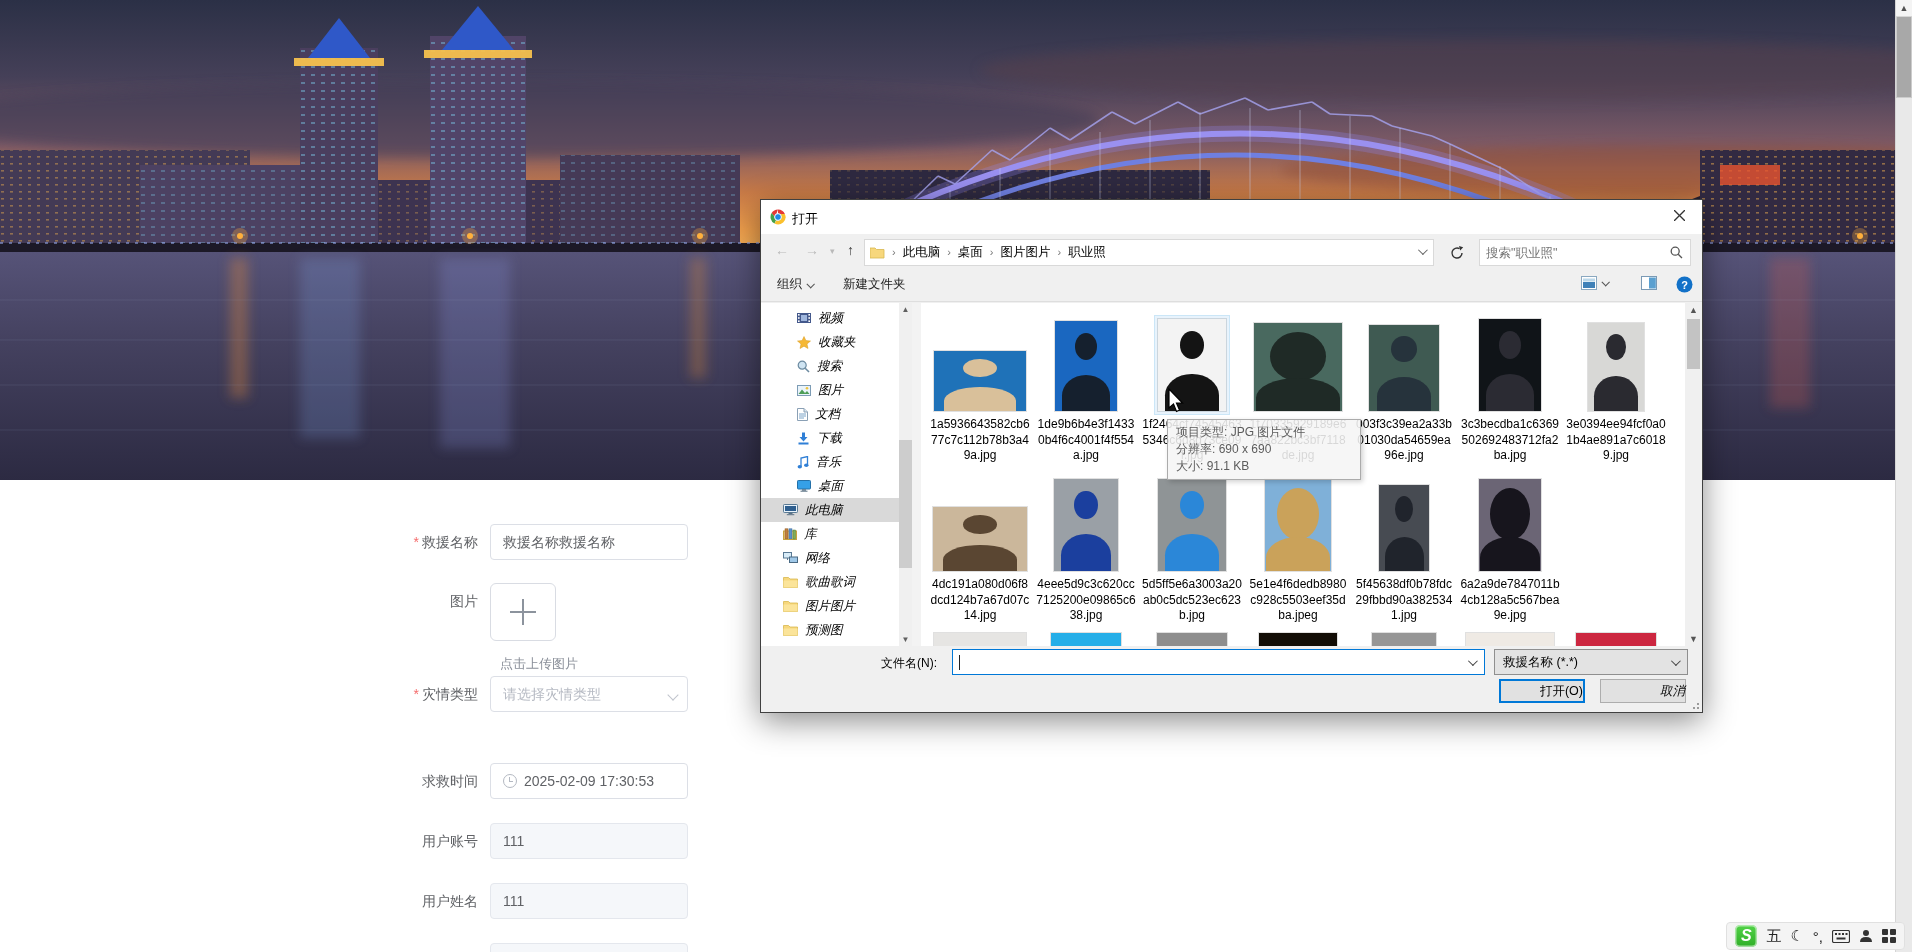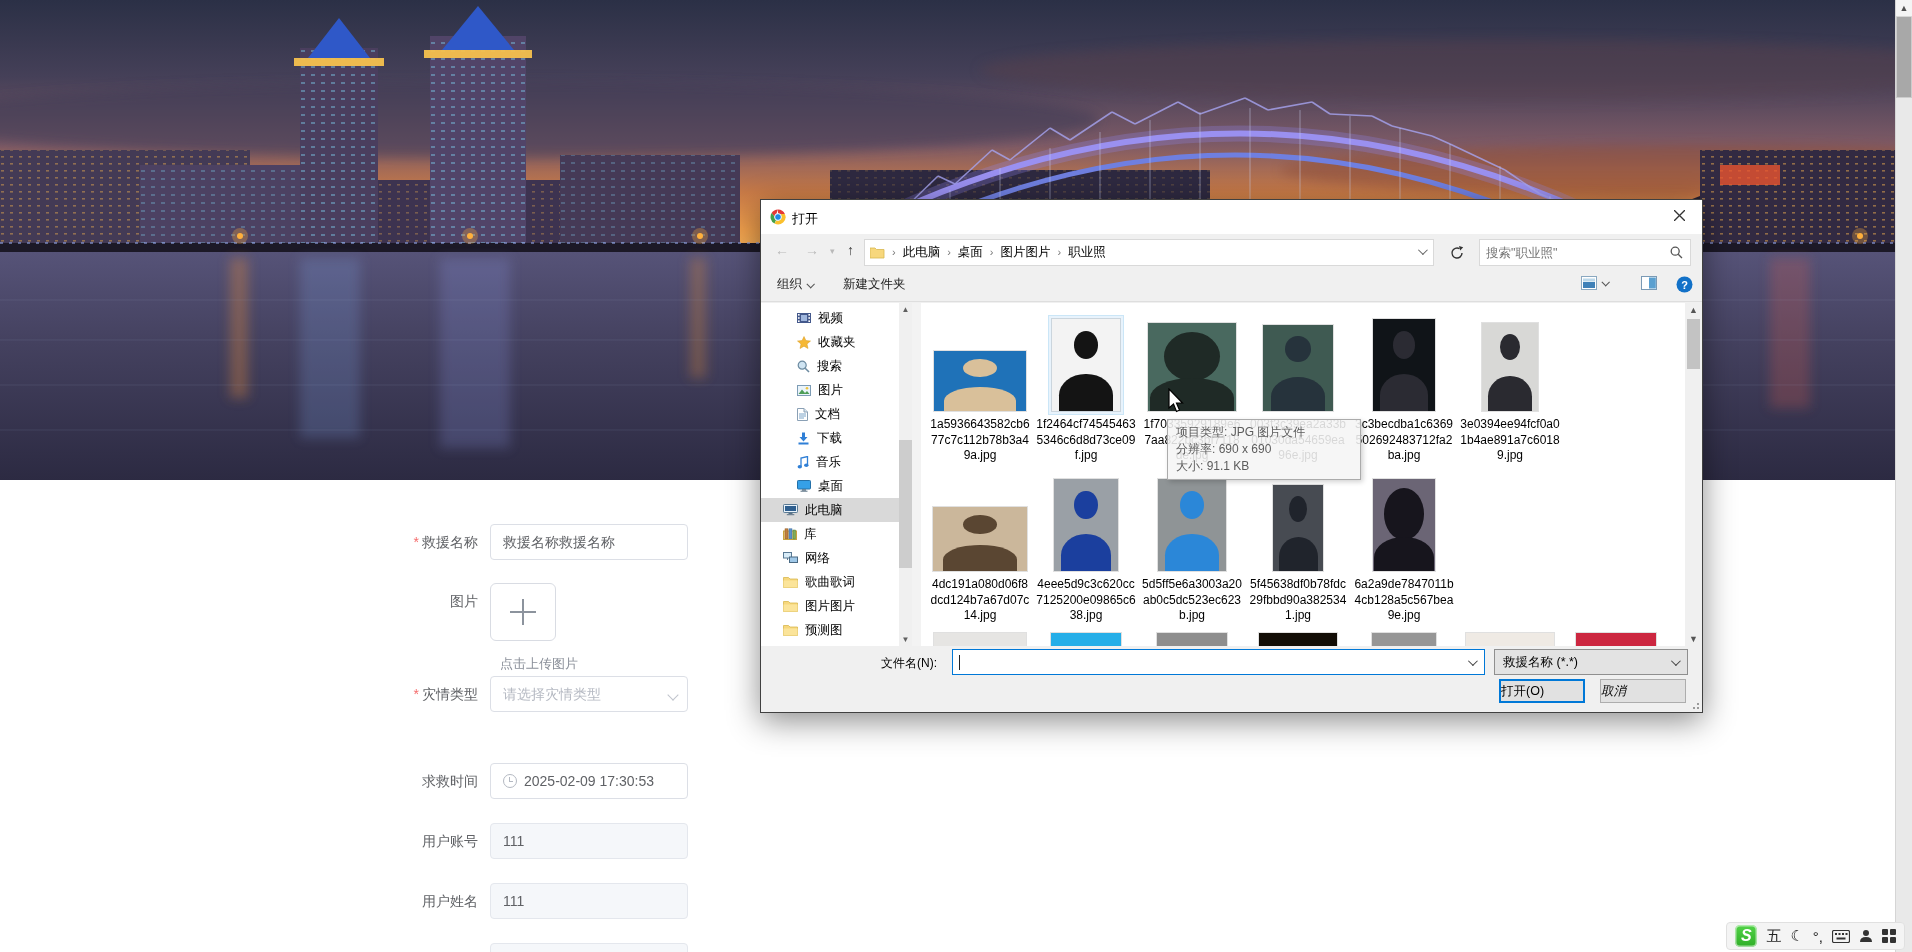--- a/index.html
+++ b/index.html
@@ -65,21 +65,21 @@
   #searchbox input { flex:1; border:0; outline:0; font-size:12.5px; color:#444; padding:0 6px;
     font-family:"Liberation Sans",sans-serif; background:transparent; }
   
   #dlg-toolbar { position:absolute; left:0; top:68px; right:0; height:34px;
     border-bottom:1px solid #dedede; }
   .tbtn { position:absolute; top:8px; font-size:12.5px; color:#222; display:flex; align-items:center; gap:5px; }
   .tbtn .dchev { width:6px; height:6px; border-right:1.2px solid #555; border-bottom:1.2px solid #555;
     transform:rotate(45deg) translateY(-1px); }
   
   #dlg-content { position:absolute; left:0; top:103px; right:0; bottom:66px; background:#fff; overflow:hidden; }
-  #nav-pane { position:absolute; left:0; top:0; width:138px; bottom:0; background:#fff; padding-top:3px; }
+  #nav-pane { position:absolute; left:0; top:0; width:138px; bottom:0; background:#fff; padding-top:3px;font-style:italic; }
   .nav-item { height:24px; display:flex; align-items:center; gap:7px; padding-left:22px;
     font-size:12.5px; white-space:nowrap; }
   .nav-item.child { padding-left:36px; }
   .nav-item.selected { background:#d9d9d9; }
   #nav-scroll { position:absolute; left:138px; top:0; width:13px; bottom:0; background:#f0f0f0; }
   #nav-scroll .sthumb { position:absolute; left:0; width:13px; top:137px; height:128px; background:#cdcdcd; }
   #nav-scroll .sarr { position:absolute; left:0; width:13px; height:13px; color:#606060; font-size:8px;
     text-align:center; line-height:13px; }
   #pane-divider { position:absolute; left:151px; top:0; width:9px; bottom:0; background:#f3f3f3; }
   #file-area { position:absolute; left:160px; top:0; right:17px; bottom:0; overflow:hidden; }
@@ -105,21 +105,21 @@
   #fname-input input { flex:1; border:0; outline:0; height:100%; padding:0 5px; font-size:12.5px;
     font-family:"Liberation Sans",sans-serif; caret-color:#000; }
   #fname-input .caret { position:absolute; left:6px; top:5px; width:1px; height:15px; background:#222; }
   #fname-input .ichev { position:absolute; right:9px; top:9px; width:7px; height:7px;
     border-right:1.3px solid #444; border-bottom:1.3px solid #444; transform:rotate(45deg) translateY(-2px); }
   #filter-combo { position:absolute; left:733px; top:3px; width:194px; height:26px; background:#e3e3e3;
     border:1px solid #8f8f8f; font-size:12.5px; line-height:24px; padding:0 8px; }
   #filter-combo .ichev { position:absolute; right:9px; top:9px; width:7px; height:7px;
     border-right:1.3px solid #444; border-bottom:1.3px solid #444; transform:rotate(45deg) translateY(-2px); }
   .dlg-btn { position:absolute; top:33px; height:24px; background:#e1e1e1; border:1px solid #adadad;
-    font-size:12.5px; text-align:left; line-height:22px; }
+    font-size:12.5px; text-align:right; line-height:22px; }
   #btn-open { left:738px; width:86px; border:2px solid #0078d7; line-height:20px; }
   #btn-cancel { left:839px; width:86px;font-style:italic; }
   #grip { position:absolute; right:3px; bottom:3px; width:8px; height:8px; }
   #grip i { position:absolute; width:2px; height:2px; background:#9a9a9a; }
 
   
   #tooltip { position:absolute; left:1167px; top:419px; width:194px; background:rgba(245,245,245,.88);
     border:1px solid #ababab; box-shadow:2px 2px 5px rgba(0,0,0,.18); padding:4px 8px;
     font-size:12px; color:#5c5c5c; line-height:17px; z-index:40; }
 
@@ -572,20 +572,31 @@
                 <div class="thumb" style="width: 92px; height: 60px; background: rgb(31, 114, 184);">
                   <div class="head" style="background: rgb(217, 192, 154); width: 36%; height: 18px; left: 32%; top: 13%;"></div>
                   <div class="torso" style="background: rgb(217, 192, 154); width: 78%; height: 46%; left: 11%; bottom: -6%;"></div>
                 </div>
               </div>
             </div>
             <div class="fname">1a5936643582cb677c7c112b78b3a49a.jpg</div>
           </div>
           <div class="file-item">
             <div class="thumb-zone">
+              <div class="thumb-box">
+                <div class="thumb" style="width: 62px; height: 90px; background: rgb(26, 103, 192);">
+                  <div class="head" style="background: rgb(21, 32, 46); width: 36%; height: 27px; left: 32%; top: 13%;"></div>
+                  <div class="torso" style="background: rgb(21, 32, 46); width: 78%; height: 46%; left: 11%; bottom: -6%;"></div>
+                </div>
+              </div>
+            </div>
+            <div class="fname">1de9b6b4e3f14330b4f6c4001f4f554a.jpg</div>
+          </div>
+          <div class="file-item">
+            <div class="thumb-zone">
               <div class="thumb-box hovered">
                 <div class="thumb" style="width: 68px; height: 92px; background: rgb(243, 243, 243);">
                   <div class="head" style="background: rgb(20, 20, 20); width: 36%; height: 28px; left: 32%; top: 13%;"></div>
                   <div class="torso" style="background: rgb(20, 20, 20); width: 78%; height: 46%; left: 11%; bottom: -6%;"></div>
                 </div>
               </div>
             </div>
             <div class="fname">1f2464cf745454635346c6d8d73ce09f.jpg</div>
           </div>
           <div class="file-item">
@@ -659,20 +670,31 @@
           <div class="file-item">
             <div class="thumb-zone">
               <div class="thumb-box">
                 <div class="thumb" style="width: 68px; height: 92px; background: rgb(143, 148, 150);">
                   <div class="head" style="background: rgb(43, 135, 216); width: 36%; height: 28px; left: 32%; top: 13%;"></div>
                   <div class="torso" style="background: rgb(43, 135, 216); width: 78%; height: 46%; left: 11%; bottom: -6%;"></div>
                 </div>
               </div>
             </div>
             <div class="fname">5d5ff5e6a3003a20ab0c5dc523ec623b.jpg</div>
+          </div>
+          <div class="file-item">
+            <div class="thumb-zone">
+              <div class="thumb-box">
+                <div class="thumb" style="width: 66px; height: 92px; background: rgb(127, 176, 216);">
+                  <div class="head" style="background: rgb(202, 162, 90); width: 64%; height: 56%; left: 18%; top: 10%;"></div>
+                  <div class="torso" style="background: rgb(202, 162, 90); width: 96%; height: 45%; left: 2%; bottom: -8%;"></div>
+                </div>
+              </div>
+            </div>
+            <div class="fname">5e1e4f6dedb8980c928c5503eef35dba.jpeg</div>
           </div>
           <div class="file-item">
             <div class="thumb-zone">
               <div class="thumb-box">
                 <div class="thumb" style="width: 50px; height: 86px; background: rgb(71, 75, 82);">
                   <div class="head" style="background: rgb(32, 36, 44); width: 36%; height: 26px; left: 32%; top: 13%;"></div>
                   <div class="torso" style="background: rgb(32, 36, 44); width: 78%; height: 46%; left: 11%; bottom: -6%;"></div>
                 </div>
               </div>
             </div>

